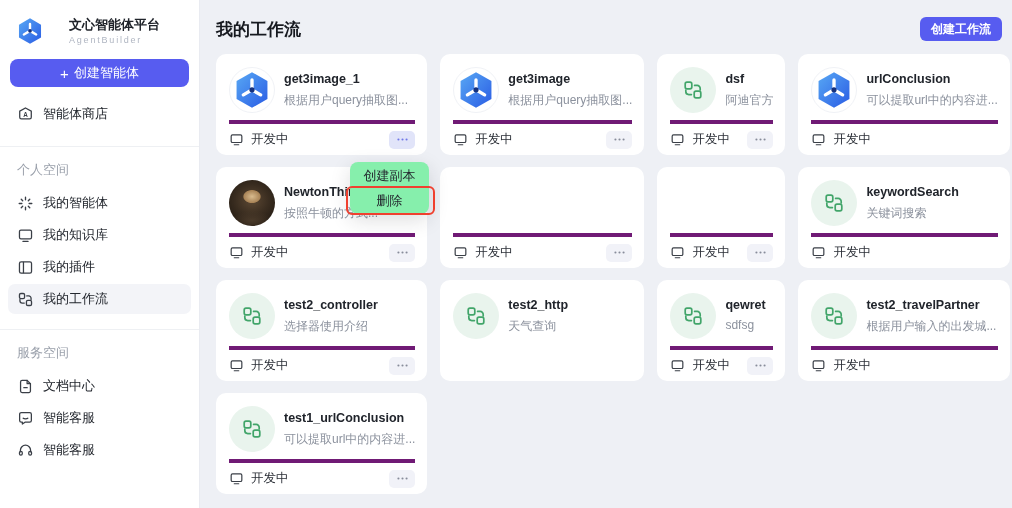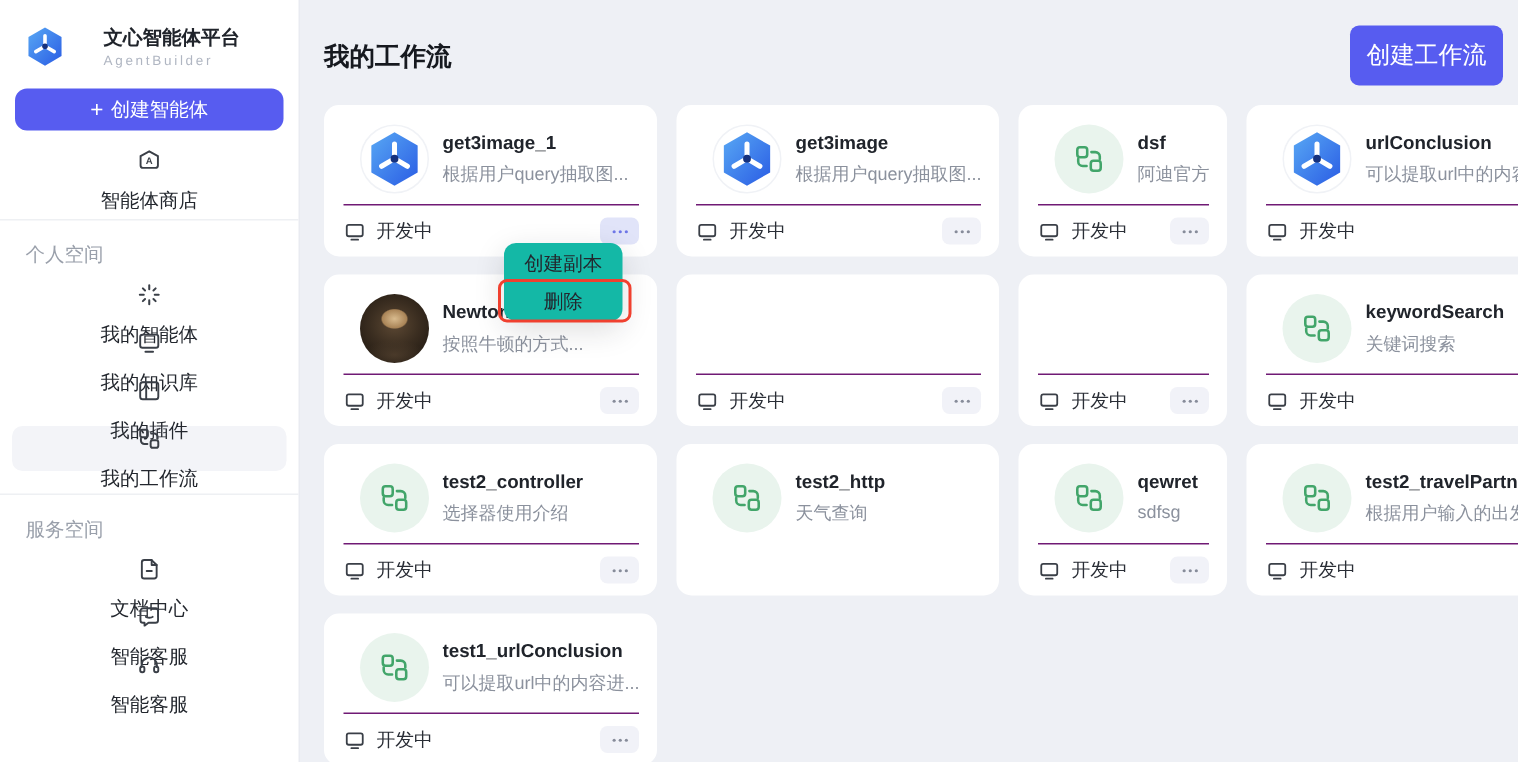--- a/index.html
+++ b/index.html
@@ -8,59 +8,59 @@
   .app { position:relative; width:1012px; height:508px; display:flex; background:#eef0f5; overflow:hidden; }
 
   
   .sidebar { width:200px; min-width:200px; background:#ffffff; border-right:1px solid #e9ebf1; display:flex; flex-direction:column; }
   .logo-row { display:flex; align-items:center; gap:24px; padding:16px 12px 0 15px; }
   .logo-row svg { width:30px; height:30px; display:block; }
   .logo-title { font-size:13px; font-weight:bold; color:#20242b; line-height:1.3; }
   .logo-sub { font-size:9px; color:#b0b6c2; letter-spacing:1.8px; margin-top:1px; }
   .create-agent-btn { margin:13px 10px 0; height:28px; border-radius:8px; background:#575cf0; color:#fff; font-size:13px; display:flex; align-items:center; justify-content:center; gap:5px; cursor:pointer; }
   .create-agent-btn .plus { font-size:15px; line-height:1; }
-  .nav-item { display:flex; align-items:center; gap:9px; height:30px; margin:2px 8px; padding:0 9px; border-radius:7px; font-size:13px; color:#23272e; cursor:pointer;flex-direction:column; }
+  .nav-item { display:flex; align-items:center; gap:9px; height:30px; margin:2px 8px; padding:0 9px; border-radius:7px; font-size:13px; color:#23272e; cursor:pointer; }
   .nav-item.active { background:#f3f4f8; }
   .nav-icon { width:17px; height:17px; color:#3a3f47; flex:none; display:flex; }
   .nav-icon svg { width:17px; height:17px; }
   .store-gap { margin-top:12px; }
   .side-divider { height:1px; background:#eef0f3; margin:15px 0 0; }
   .section-label { font-size:13px; color:#9aa0ab; padding:14px 17px 7px; }
 
   
   .main { flex:1; padding:0 8px 0 16px; min-width:0; }
   .main-header { display:flex; justify-content:space-between; align-items:center; padding:17px 2px 13px 0; }
   .page-title { font-size:17px; font-weight:bold; color:#16191f; }
-  .create-wf-btn { height:40px; padding:0 11px; background:#575cf0; color:#fff; font-size:16px; border-radius:6px; display:flex; align-items:center; cursor:pointer; }
+  .create-wf-btn { height:24px; padding:0 11px; background:#575cf0; color:#fff; font-size:12px; border-radius:6px; display:flex; align-items:center; cursor:pointer;font-weight:bold; }
 
   .cards { display:grid; grid-template-columns:repeat(4,1fr); gap:12px 13px; }
-  .card { position:relative; background:#fff; border-radius:10px; height:101px; padding:13px 12px 0 24px; }
+  .card { position:relative; background:#fff; border-radius:10px; height:101px; padding:13px 12px 0 13px; }
   .card-head { display:flex; gap:9px; min-width:0; }
   .avatar { width:46px; height:46px; border-radius:50%; flex:none; display:flex; align-items:center; justify-content:center; overflow:hidden; }
   .avatar.cube { background:#fff; border:1px solid #f0f2f6; }
   .avatar.cube svg { width:42px; height:42px; }
   .avatar.wf { background:#e9f4ed; color:#42a56a; }
   .avatar.wf svg { width:22px; height:22px; }
   .avatar.newton { background:
       radial-gradient(ellipse 32% 24% at 50% 36%, #d9bb8e 0%, #a98457 55%, rgba(0,0,0,0) 62%),
       radial-gradient(ellipse 60% 28% at 50% 88%, #4a3a2a 0%, rgba(0,0,0,0) 75%),
       radial-gradient(ellipse 66% 60% at 50% 44%, #5c4833 0%, #3a2d20 55%, #221a12 100%); }
   .card-info { min-width:0; flex:1; }
   .card-name { font-size:12.5px; font-weight:bold; color:#20242b; margin-top:5px; white-space:nowrap; overflow:hidden; text-overflow:ellipsis; }
   .card-desc { font-size:12px; color:#8b919d; margin-top:6px; white-space:nowrap; overflow:hidden; text-overflow:ellipsis; }
-  .card-foot { position:absolute; left:13px; right:12px; bottom:0; height:35px; border-top:1px solid #701a75; display:flex; align-items:center; justify-content:space-between; }
+  .card-foot { position:absolute; left:13px; right:12px; bottom:0; height:35px; border-top:4px solid #701a75; display:flex; align-items:center; justify-content:space-between; }
   .status { display:flex; align-items:center; gap:7px; font-size:12.5px; color:#2a2e36; }
   .status .st-icon { width:15px; height:15px; color:#3a3f47; display:flex; }
   .status .st-icon svg { width:15px; height:15px; }
   .more-btn { width:26px; height:18px; border-radius:5px; background:#f1f2f8; color:#878c9a; display:flex; align-items:center; justify-content:center; cursor:pointer; }
   .more-btn.active { background:#e1e4f9; color:#6f77e8; }
   .more-btn svg { width:13px; height:5px; }
 
   
-  .context-menu { position:absolute; left:336px; top:162px; width:79px; background:#14b8a6; border-radius:8px; box-shadow:0 6px 20px rgba(31,35,41,.15); z-index:20; padding:1px 0; }
+  .context-menu { position:absolute; left:350px; top:162px; width:79px; background:#86efac; border-radius:8px; box-shadow:0 6px 20px rgba(31,35,41,.15); z-index:20; padding:1px 0; }
   .menu-item { height:25px; line-height:25px; text-align:center; font-size:13px; color:#23272e; cursor:pointer; position:relative; }
   .menu-item.annotated::after { content:""; position:absolute; left:-4px; right:-6px; top:-2px; bottom:-2px; border:2px solid #f0402f; border-radius:6px; pointer-events:none; }
 </style>
 </head>
 <body>
 
 <div class="app">
 
   <div class="sidebar">
     <div class="logo-row">

